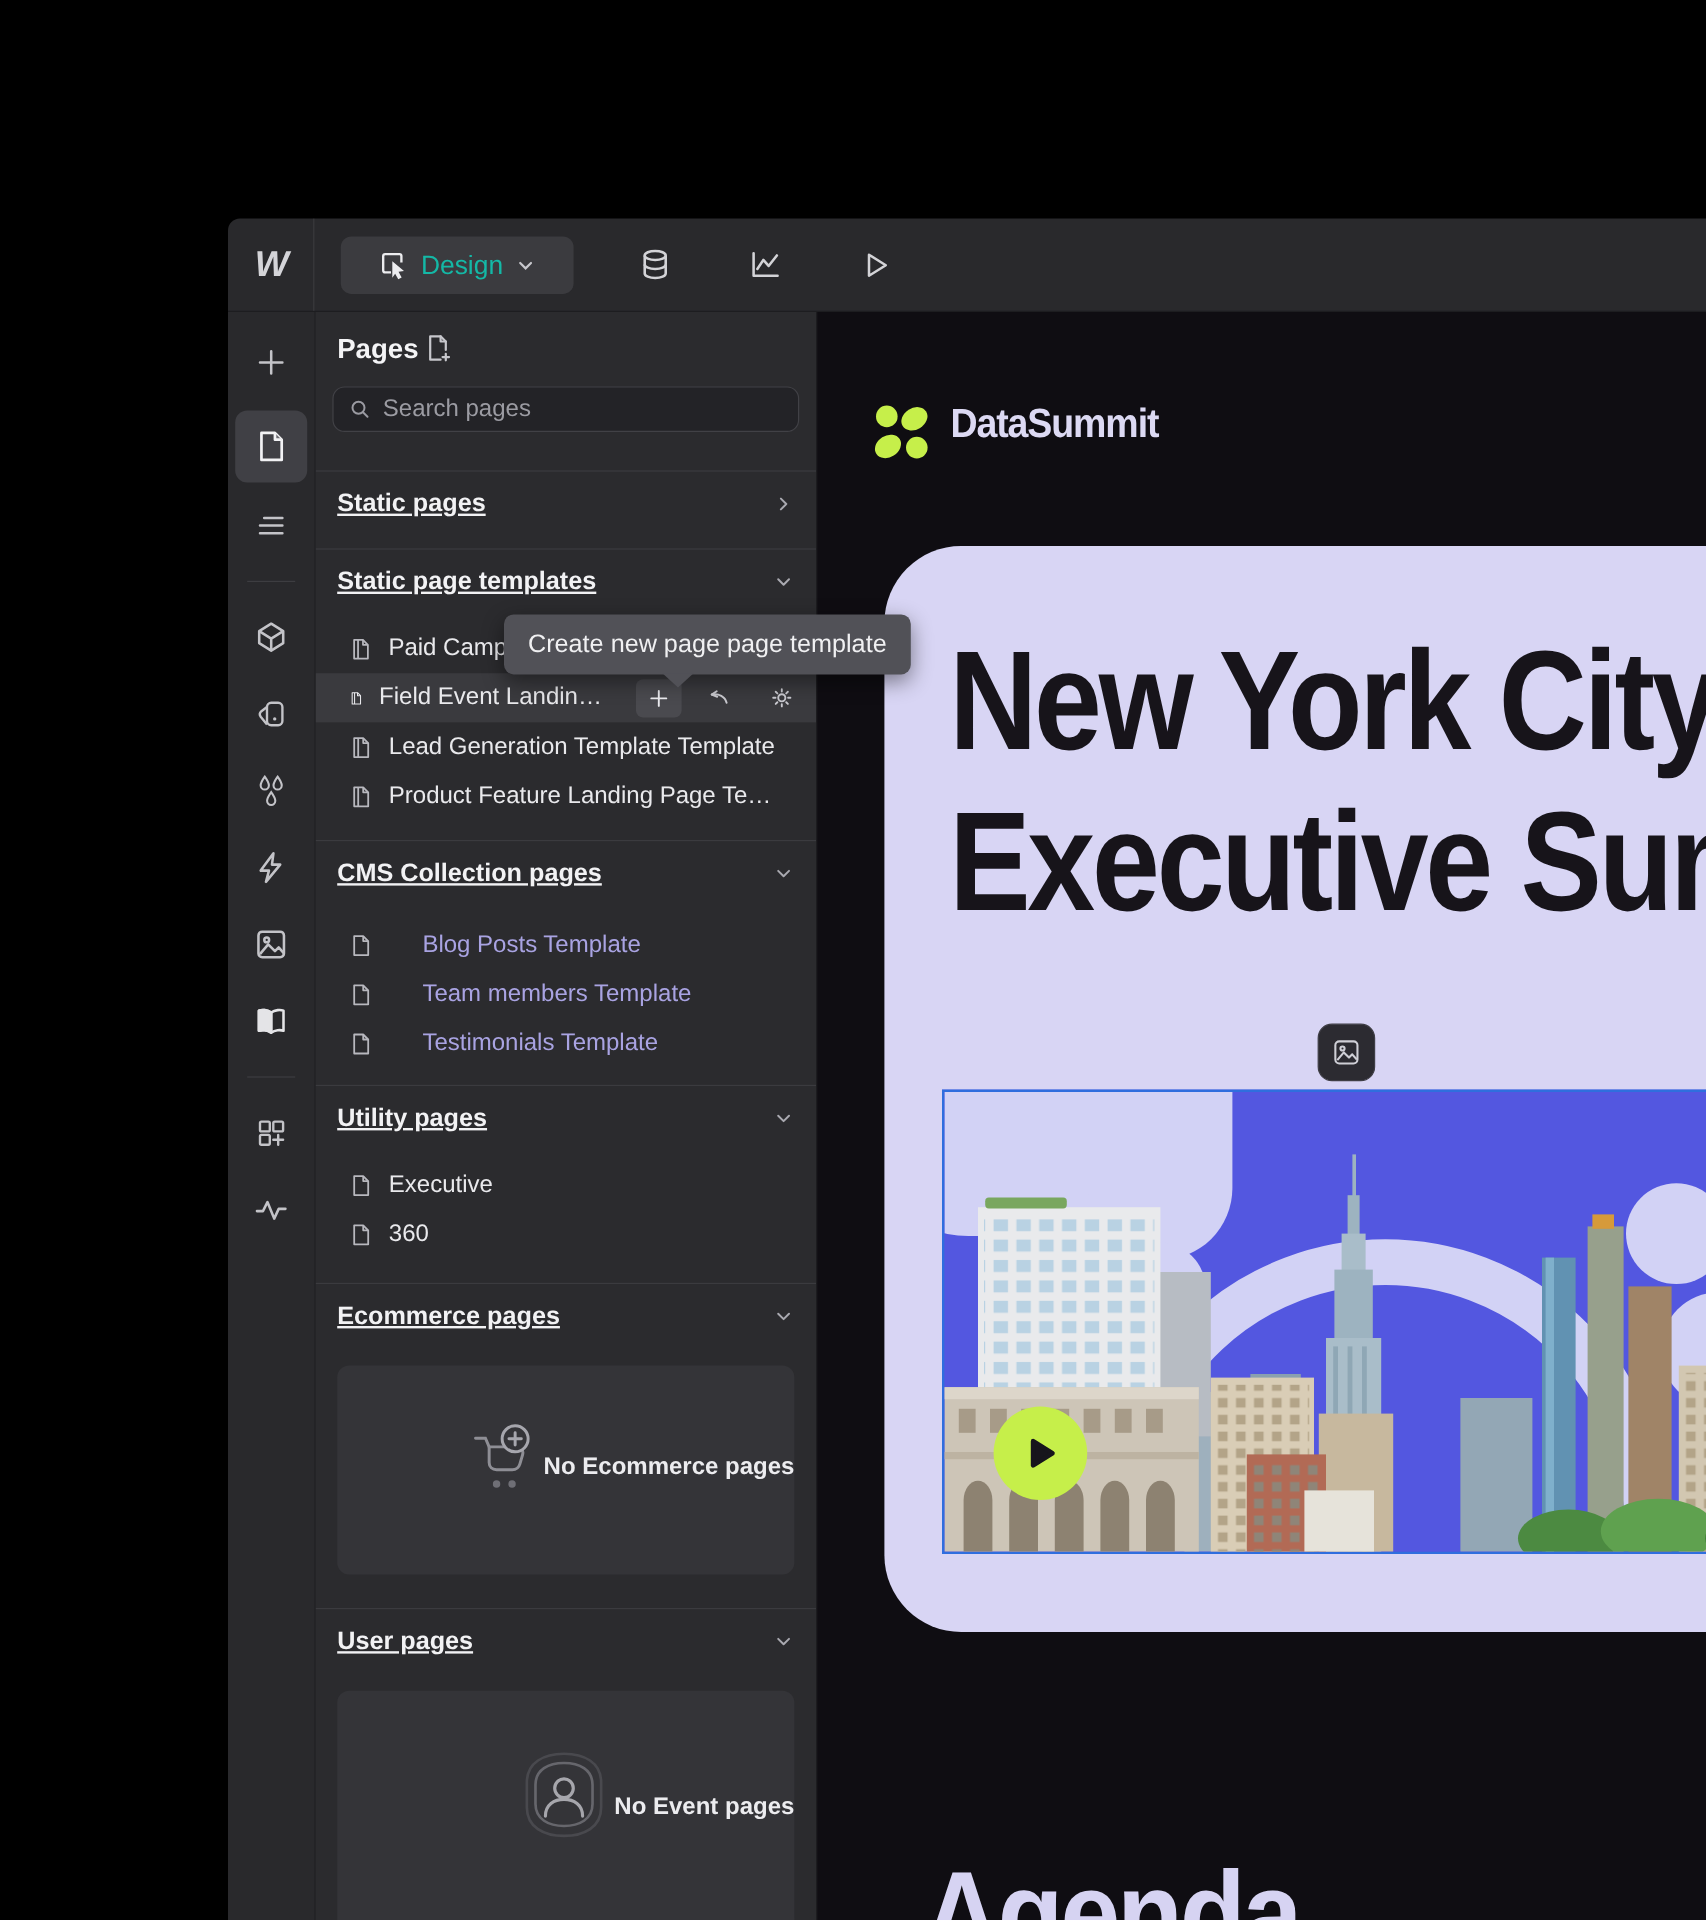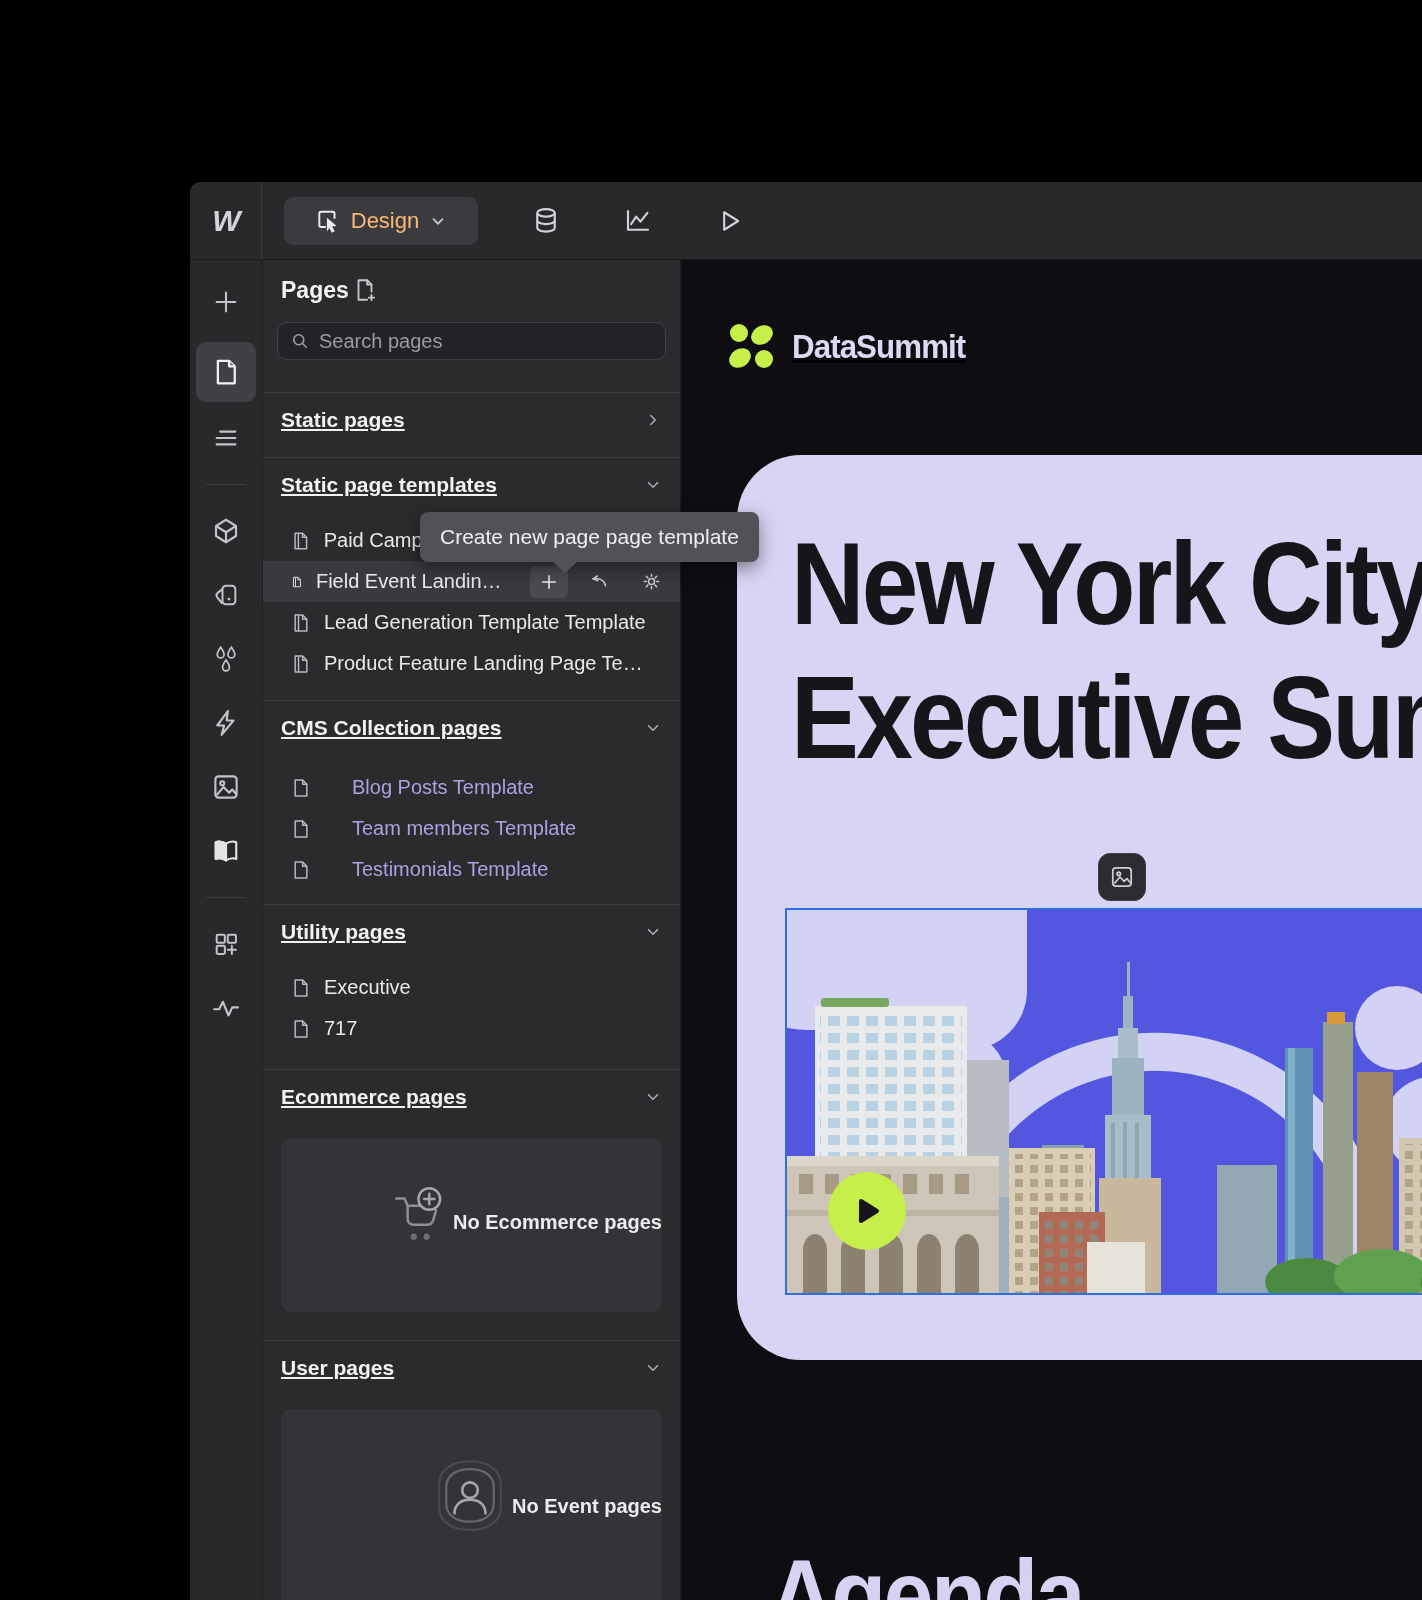--- a/index.html
+++ b/index.html
@@ -13,21 +13,21 @@
          display:flex; flex-direction:column; }
 
   
   .topbar { height:78px; display:flex; align-items:center; flex:0 0 auto;
             border-bottom:1px solid #1d1d20; }
   .logo-cell { width:72px; height:100%; display:flex; align-items:center; justify-content:center;
                border-right:1px solid #3a3a3e; }
   .w-glyph { font-weight:800; font-style:italic; font-size:30px; color:#d4d4d8; letter-spacing:-2px; }
   .design-btn { margin-left:22px; height:48px; width:194px; background:#3b3b3f; border:none;
                 border-radius:9px; display:flex; align-items:center; justify-content:center; gap:10px;
-                color:#fdba74; font-size:22px; font-family:"Liberation Sans",sans-serif; cursor:pointer; }
+                color:#14b8a6; font-size:22px; font-family:"Liberation Sans",sans-serif; cursor:pointer; }
   .tb-icon { width:48px; height:48px; display:flex; align-items:center; justify-content:center;
              margin-left:44px; border-radius:8px; cursor:pointer; }
   .tb-icon:first-of-type { margin-left:30px; }
   svg { display:block; }
 
   
   .app-body { flex:1; display:flex; min-height:0; }
 
   
   .rail { width:72px; flex:0 0 auto; display:flex; flex-direction:column; align-items:center;
@@ -82,21 +82,21 @@
   .tooltip { position:absolute; left:420px; top:512px; height:50px; z-index:60;
              background:#515157; border-radius:8px; display:flex; align-items:center;
              padding:0 20px; box-shadow:0 6px 18px rgba(0,0,0,.45); }
   .tooltip-text { font-size:21px; color:#f0f0f2; white-space:nowrap; }
   .tooltip-caret { position:absolute; left:132px; bottom:-11px; width:0; height:0;
                    border-left:13px solid transparent; border-right:13px solid transparent;
                    border-top:12px solid #515157; }
 
   
   .canvas { flex:1; position:relative; background:#0f0d12; overflow:visible; }
-  .site-logo { position:absolute; left:44px; top:60px; display:flex; align-items:center; gap:15px;text-decoration:underline; }
+  .site-logo { position:absolute; left:44px; top:74px; display:flex; align-items:flex-start; gap:15px; }
   .site-name { font-size:34px; font-weight:800; color:#dcd9f3; letter-spacing:-1px;
                transform:scaleX(.92); transform-origin:left center; white-space:nowrap; }
 
   .hero-card { position:absolute; left:56px; top:195px; width:1600px; height:905px;
                background:#d8d5f4; border-radius:64px 0 0 64px; }
   .hero-heading { position:absolute; left:54px; top:62px; font-size:113px; line-height:1.14;
                   font-weight:800; letter-spacing:-3px; color:#17141a;
                   transform:scaleX(.9) scaleY(1.04); transform-origin:left top; white-space:nowrap; }
 
   .img-badge { position:absolute; left:417px; top:593px; width:48px; height:48px; z-index:5;
@@ -382,21 +382,21 @@
               <path d="M5 2.5 h9 l5 5 V21.5 H5 z"></path>
                 <path d="M14 2.5 V7.5 H19"></path>
             </svg>
             <span class="row-label">Executive</span>
           </div>
           <div class="row">
             <svg width="20" height="20" viewBox="0 0 24 24" fill="none" stroke="#b8b8be" stroke-width="1.8" stroke-linejoin="round">
               <path d="M5 2.5 h9 l5 5 V21.5 H5 z"></path>
                 <path d="M14 2.5 V7.5 H19"></path>
             </svg>
-            <span class="row-label">717</span>
+            <span class="row-label">360</span>
           </div>
         </div>
 
         <div class="sec-div mt14"></div>
 
         <div class="sec-head">
           <span class="sec-label">Ecommerce pages</span>
           <span>
             <svg width="18" height="18" viewBox="0 0 24 24" fill="none" stroke="#a9a9b0" stroke-width="2.2" stroke-linecap="round" stroke-linejoin="round">
                 <path d="M6 9 l6 6 6-6"></path>

